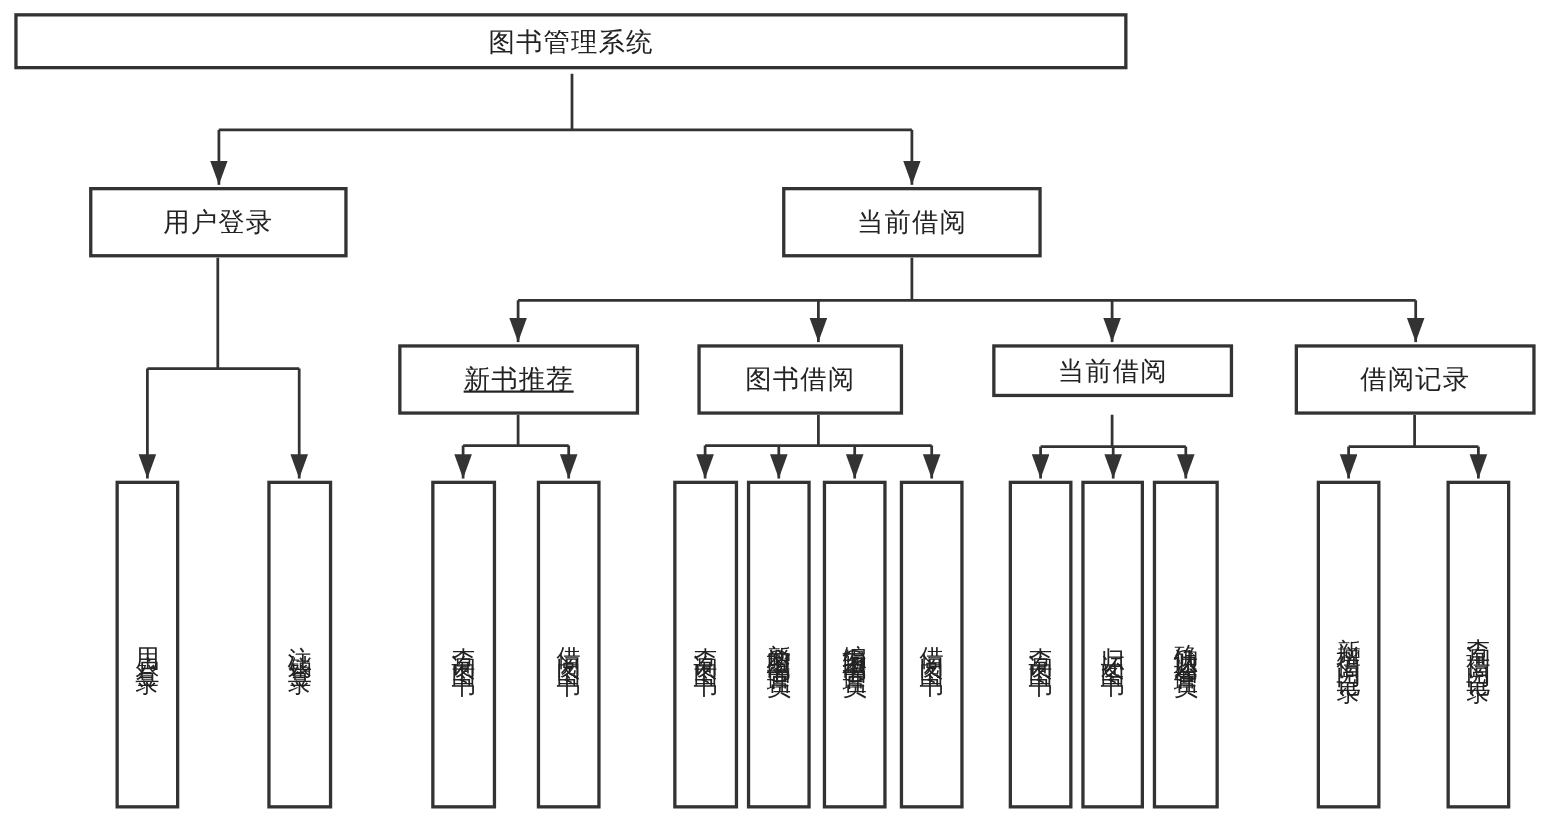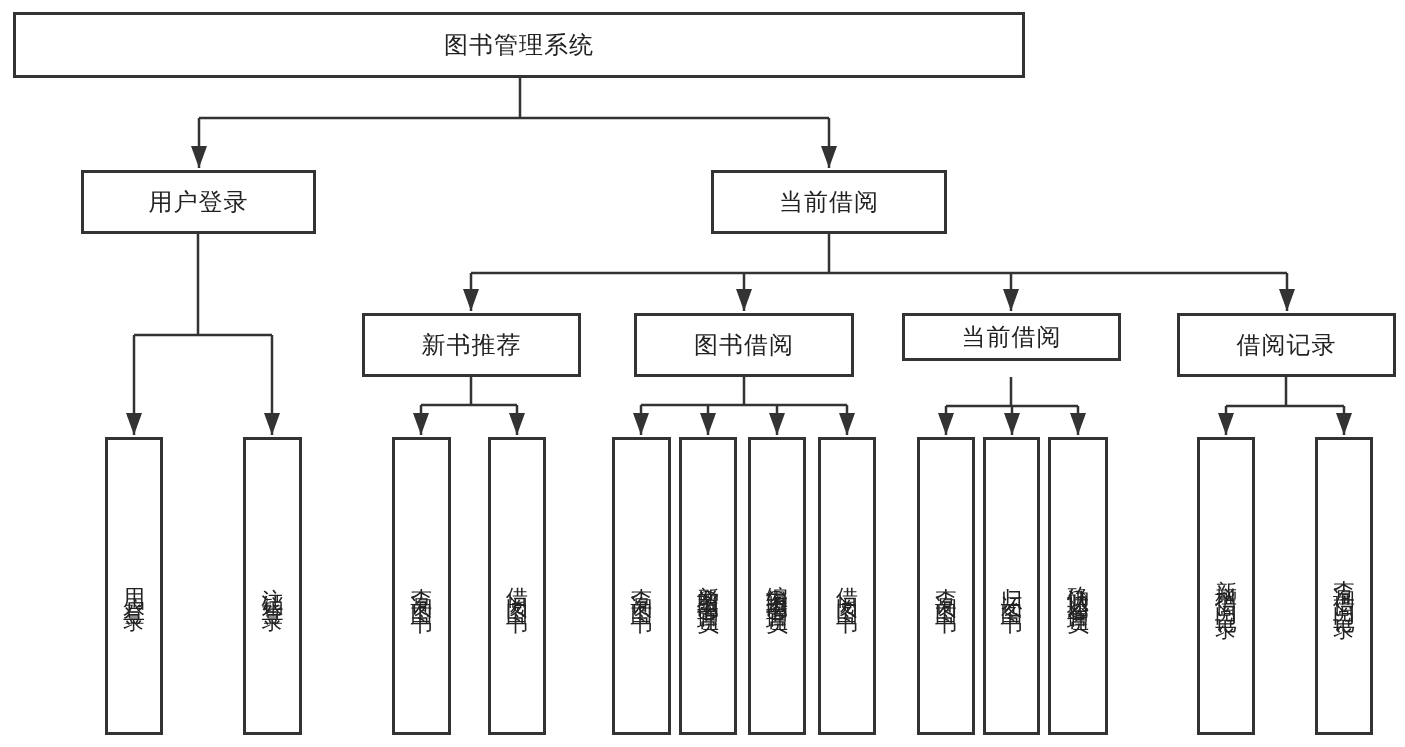--- a/index.html
+++ b/index.html
@@ -93,27 +93,27 @@
       <path d="M777,405 V435"></path>
       <path d="M847,405 V435"></path>
       <path d="M946,406 V435"></path>
       <path d="M1012,406 V435"></path>
       <path d="M1078,406 V435"></path>
       <path d="M1226,406 V435"></path>
       <path d="M1344,406 V435"></path>
     </g>
   </svg>
 
-  <div class="box" style="left:13px; top:12px; width:1012px; height:66px;">图书管理系统</div>
+  <div class="box" style="left:13px; top:12px; width:1012px; height:51px;">图书管理系统</div>
 
   <div class="box" style="left:81px; top:170px; width:235px; height:64px;">用户登录</div>
   <div class="box" style="left:711px; top:170px; width:236px; height:64px;">当前借阅</div>
 
-  <div class="box" style="left:362px; top:313px; width:219px; height:64px;">新书推荐</div>
-  <div class="box" style="left:634px; top:313px; width:220px; height:64px;">图书借阅</div>
+  <div class="box" style="left:362px; top:313px; width:219px; height:64px;text-decoration:underline;">新书推荐</div>
+  <div class="box" style="left:634px; top:313px; width:187px; height:64px;">图书借阅</div>
   <div class="box" style="left:902px; top:313px; width:219px; height:48px;">当前借阅</div>
   <div class="box" style="left:1177px; top:313px; width:219px; height:64px;">借阅记录</div>
 
   <div class="leaf" style="left:105px; top:437px; width:58px; height:298px;">用户登录</div>
   <div class="leaf" style="left:243px; top:437px; width:59px; height:298px;">注销登录</div>
 
   <div class="leaf" style="left:392px; top:437px; width:59px; height:298px;">查询图书</div>
   <div class="leaf" style="left:488px; top:437px; width:58px; height:298px;">借阅图书</div>
 
   <div class="leaf" style="left:612px; top:437px; width:59px; height:298px;">查询图书</div>

